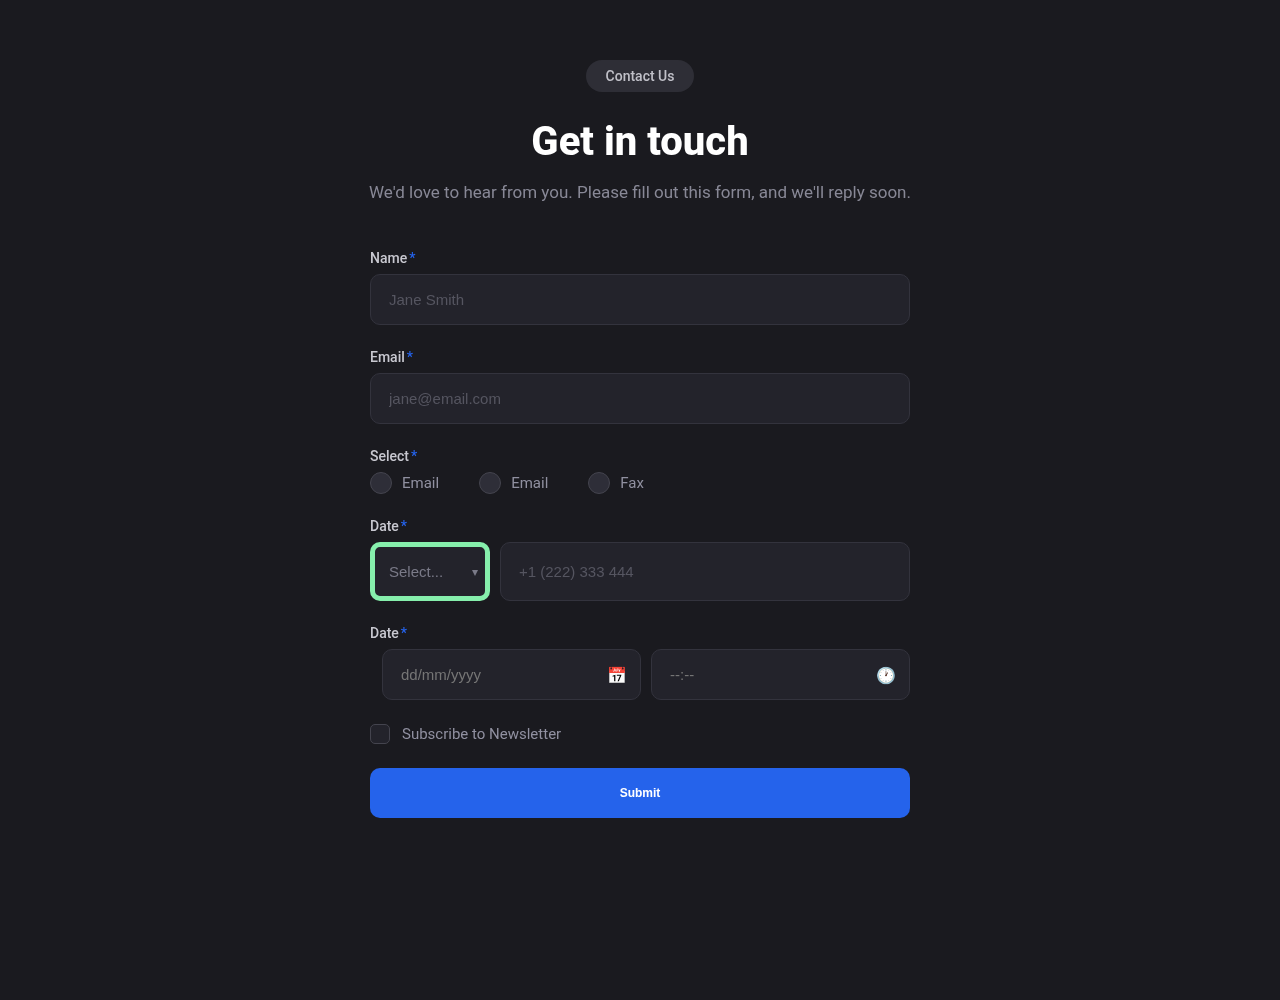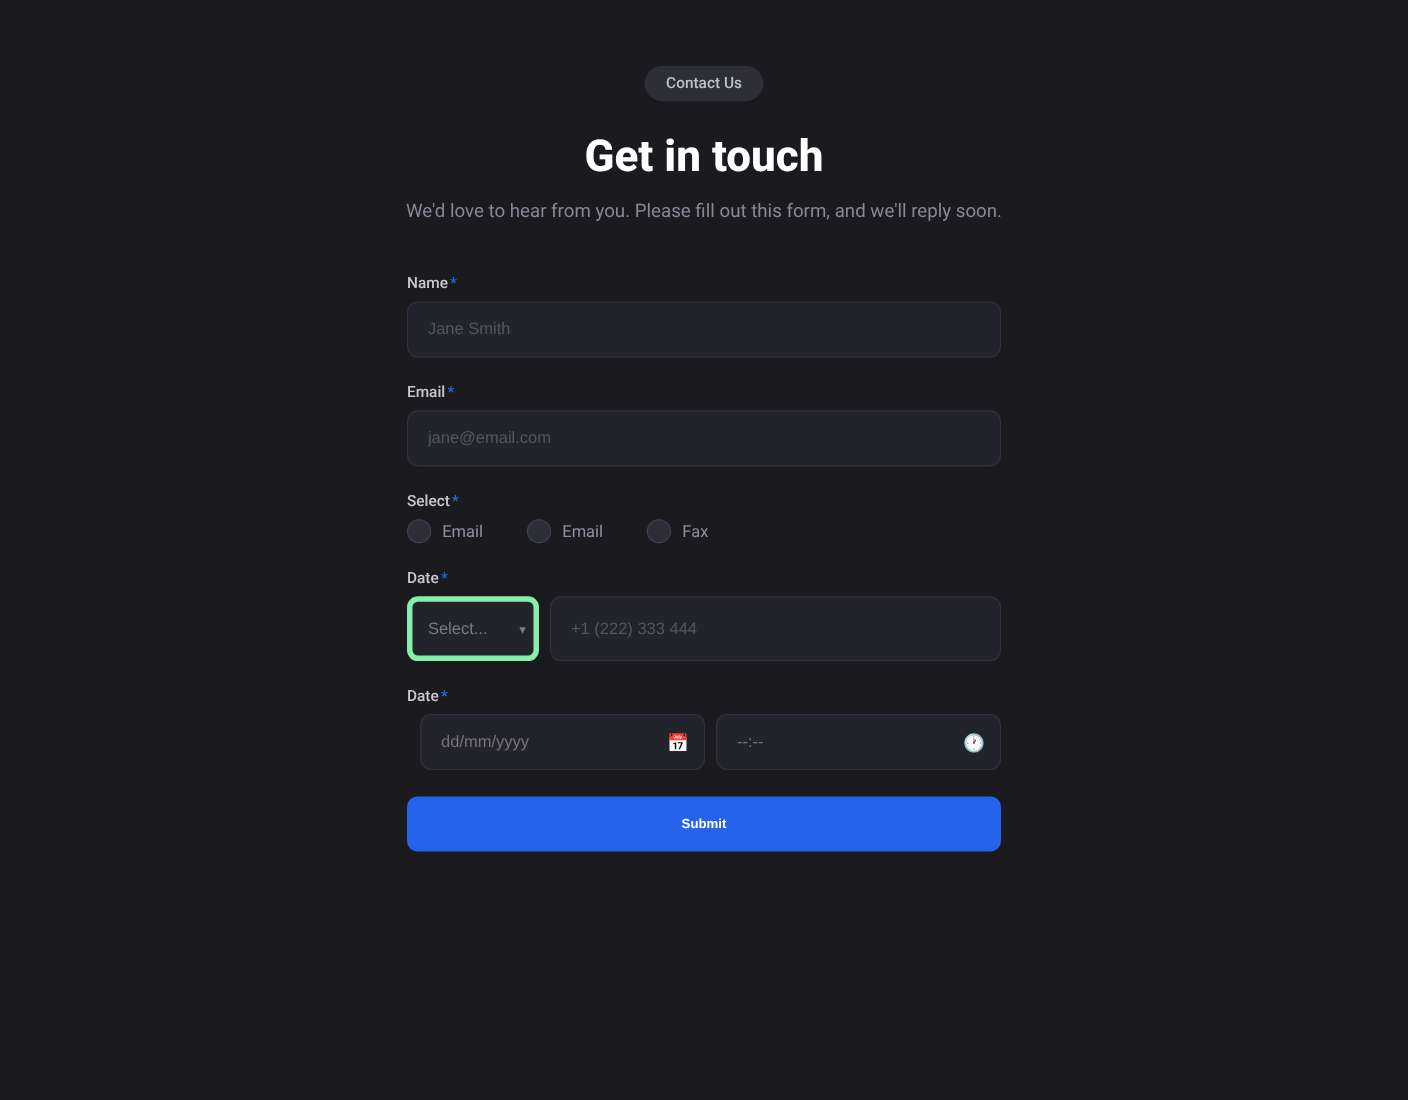--- a/index.html
+++ b/index.html
@@ -290,16 +290,20 @@
         <input type="text" class="date-input" placeholder="dd/mm/yyyy" style="">
         <span class="date-icon">📅</span>
       </div>
       <div class="date-input-wrapper">
         <input type="text" class="date-input" placeholder="--:--" style="">
         <span class="date-icon">🕐</span>
       </div>
     </div>
   </div>
 
+  <div class="checkbox-row">
+    <div class="checkbox-box"></div>
+    <span class="checkbox-label">Subscribe to Newsletter</span>
+  </div>
 
   <button type="submit" class="submit-btn">Submit</button>
 
 </form>
 
 </body></html>

